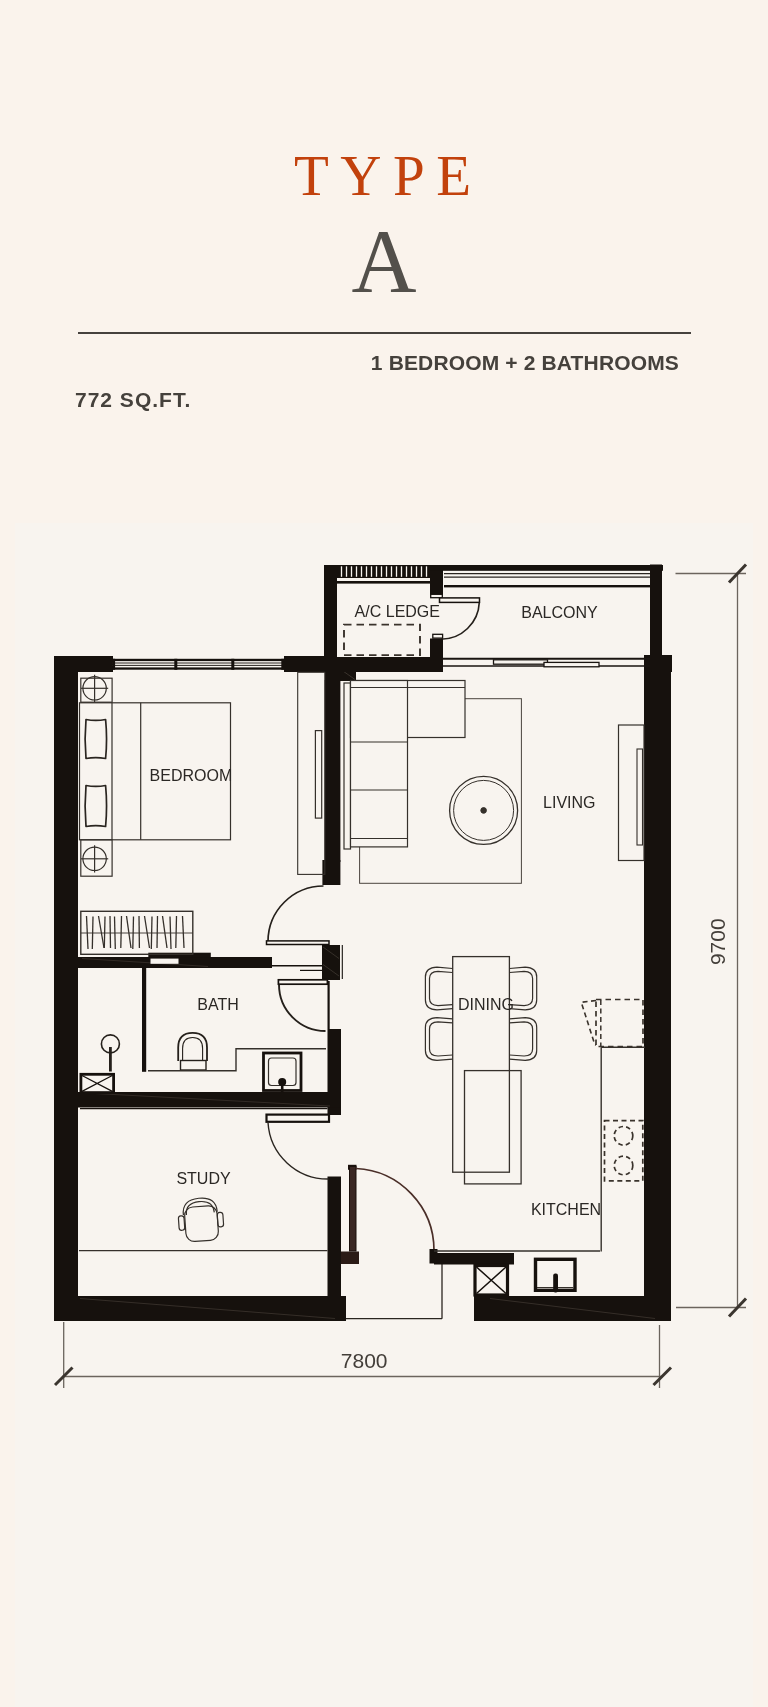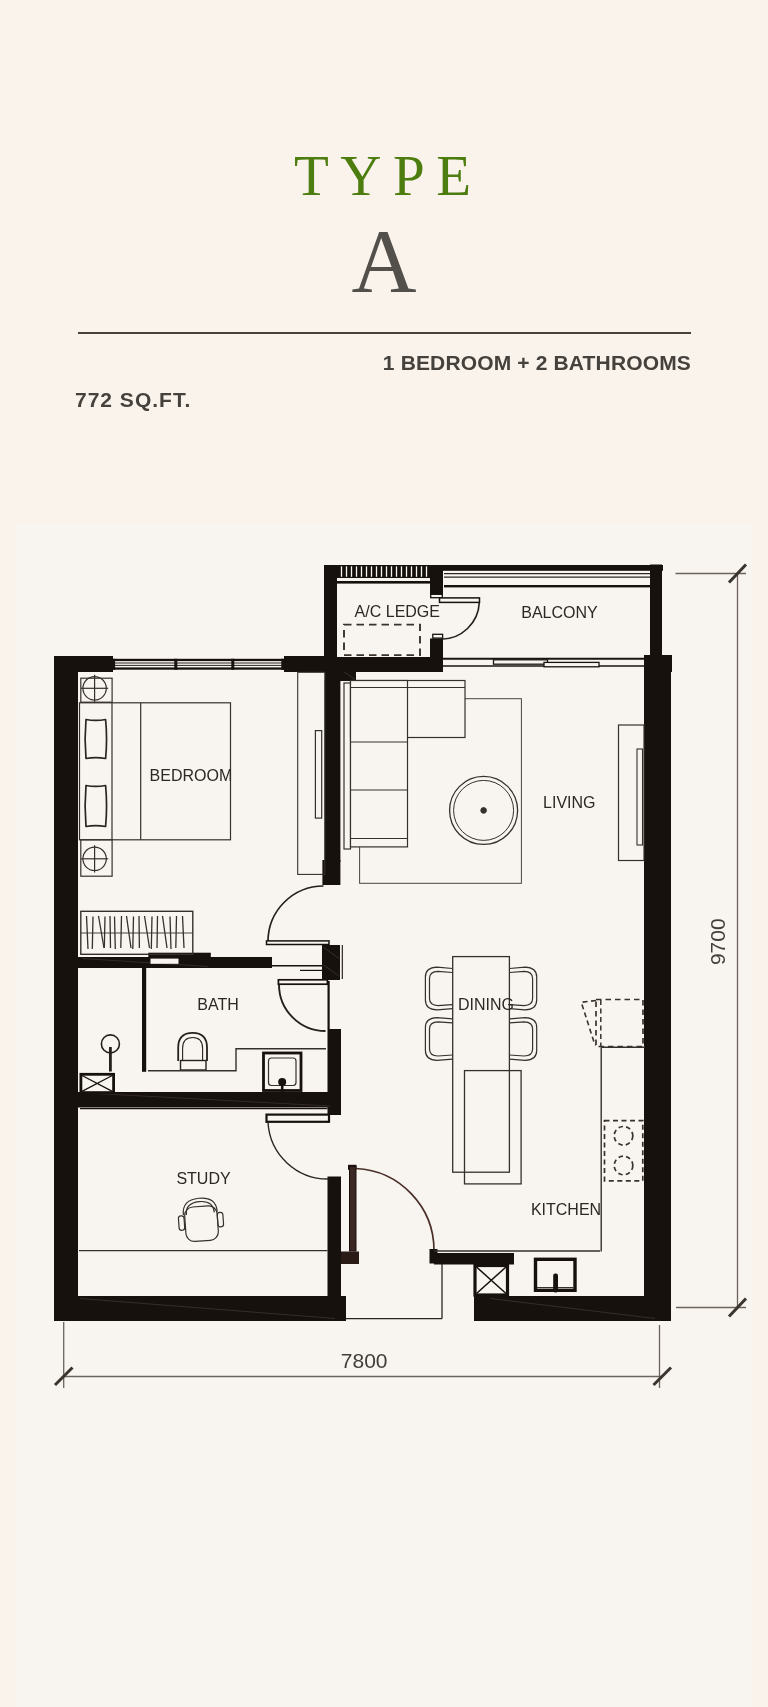--- a/index.html
+++ b/index.html
@@ -1,22 +1,22 @@
 <!DOCTYPE html>
 <html><head>
 <meta charset="utf-8">
 <style>
   html,body{margin:0;padding:0;}
   body{width:768px;height:1707px;background:#faf3ec;font-family:"Liberation Sans",sans-serif;position:relative;overflow:hidden;}
   .serif{font-family:"Liberation Serif",serif;}
-  #hdr-type{position:absolute;left:0;top:143px;width:765px;text-align:center;font-size:57px;letter-spacing:11.5px;text-indent:11.5px;color:#4d7c0f;}
+  #hdr-type{position:absolute;left:0;top:143px;width:765px;text-align:center;font-size:57px;letter-spacing:11.5px;text-indent:11.5px;color:#c2410c;}
   #hdr-a{position:absolute;left:0;top:210px;width:768px;text-align:center;font-size:90px;color:#53504b;}
   #hdr-line{position:absolute;left:78px;top:331.5px;width:613px;height:2px;background:#45413d;}
   #hdr-sqft{position:absolute;left:75px;top:351px;font-size:21px;font-weight:bold;color:#45413c;letter-spacing:1px;margin-top:37px;}
-  #hdr-rooms{position:absolute;right:77px;top:351px;font-size:21px;font-weight:bold;color:#45413c;letter-spacing:0.15px;}
+  #hdr-rooms{position:absolute;right:89px;top:351px;font-size:21px;font-weight:bold;color:#45413c;letter-spacing:0.15px;}
   #plan-bg{position:absolute;left:15px;top:523px;width:738px;height:1184px;background:#f8f4ef;}
   svg{position:absolute;left:0;top:0;}
 </style>
 </head>
 <body>
 
 <div id="hdr-type" class="serif">TYPE</div>
 
 <div id="hdr-a" class="serif">A</div>
 

